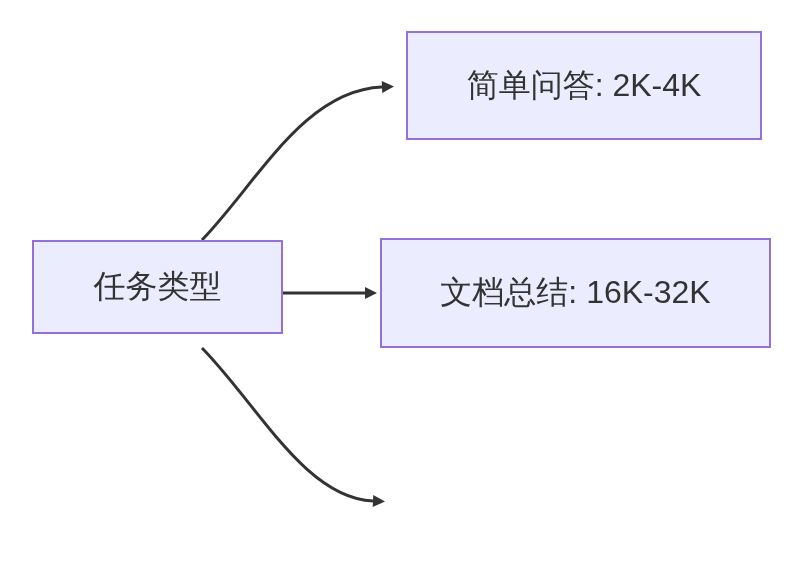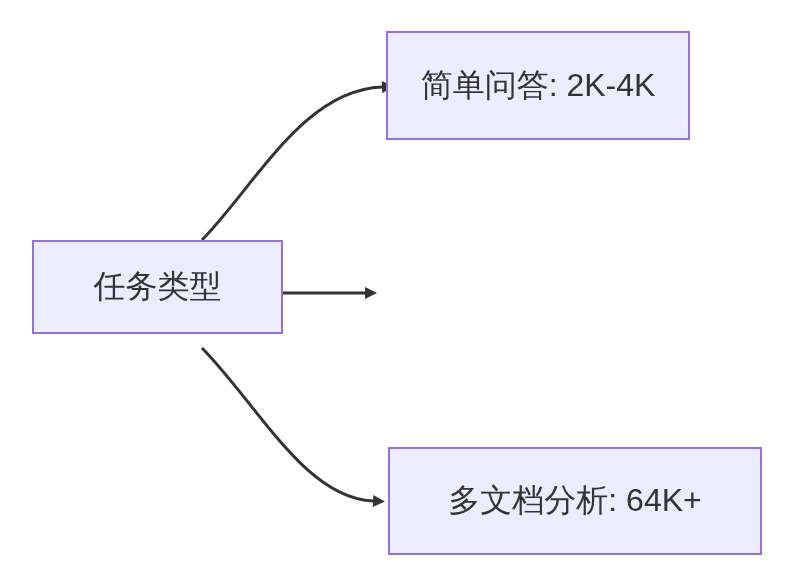--- a/index.html
+++ b/index.html
@@ -39,21 +39,21 @@
     border: 2px solid var(--node-border);
     display: flex;
     align-items: center;
     justify-content: center;
     font-size: 32px;
     color: var(--text);
     text-align: center;
     white-space: nowrap;
   }
   .node-task-type    { left: 32px;  top: 240px; width: 251px; height: 94px; }
-  .node-simple-qa    { left: 386px; top: 31px;  width: 304px; height: 109px; }
+  .node-simple-qa    { left: 406px; top: 31px;  width: 356px; height: 109px; }
   .node-doc-summary  { left: 380px; top: 238px; width: 391px; height: 110px; }
   .node-multi-doc    { left: 388px; top: 447px; width: 374px; height: 108px; }
 </style>
 </head>
 <body>
 
 <div class="canvas">
 
   <svg class="edges-layer" viewBox="0 0 787 572" xmlns="http://www.w3.org/2000/svg">
     <defs>
@@ -67,18 +67,18 @@
   </svg>
 
   <div class="node node-task-type">
     <span>任务类型</span>
   </div>
 
   <div class="node node-simple-qa">
     <span>简单问答: 2K-4K</span>
   </div>
 
+  <div class="node node-doc-summary">
+    <span>文档总结: 16K-32K</span>
+  </div>
 
-  <div class="node node-multi-doc">
-    <span>多文档分析: 64K+</span>
-  </div>
 
 </div>
 
 </body></html>

